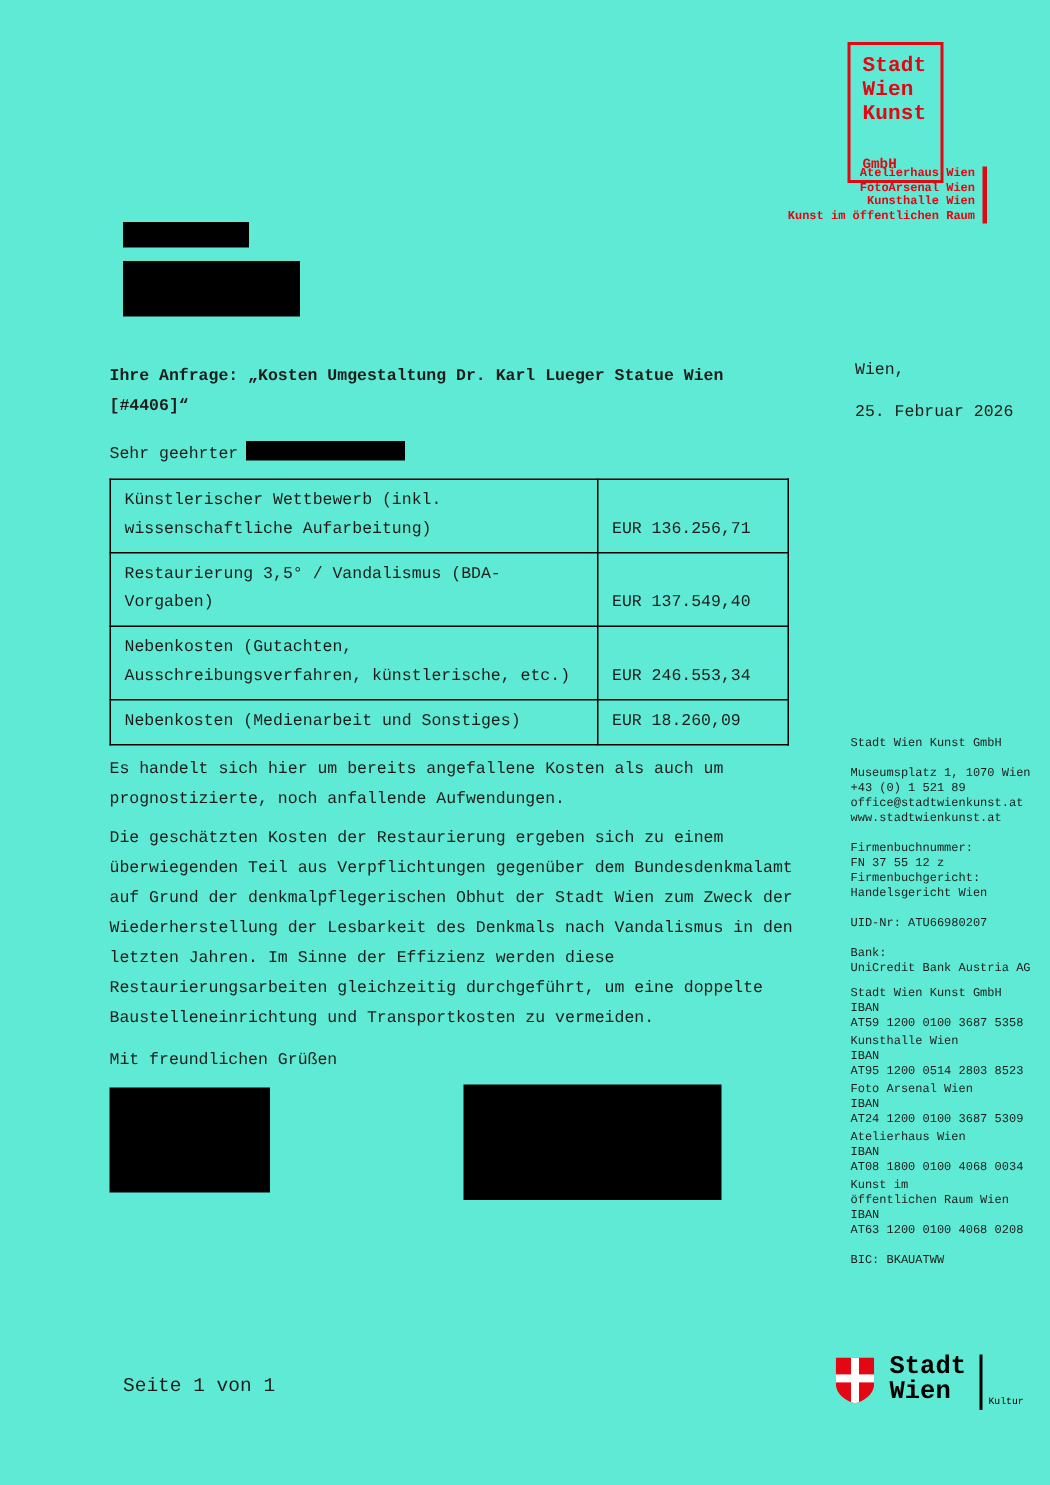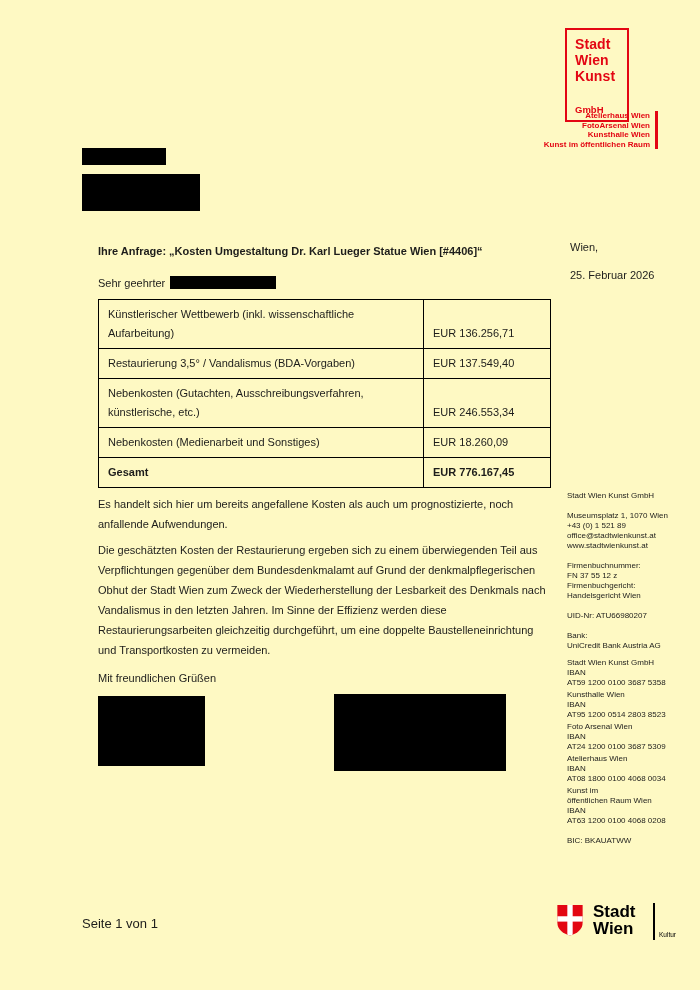--- a/index.html
+++ b/index.html
@@ -1,20 +1,20 @@
 <!DOCTYPE html>
 <html><head>
 <meta charset="utf-8">
 <title>Stadt Wien Kunst GmbH – Brief</title>
 <style>
   * { margin:0; padding:0; box-sizing:border-box; }
   html, body { background:#ffffff; }
   .page {
-    position:relative; width:700px; height:990px; background:#fef9c3;
-    font-family:Liberation Sans, sans-serif; color:#1d1d1b;
+    position:relative; width:700px; height:990px; background:#5eead4;
+    font-family:Liberation Mono, monospace; color:#1d1d1b;
     overflow:hidden;
   }
   .redact { background:#000; }
 
   
   .logo-box { position:absolute; left:565px; top:28px; width:64px; border:2px solid #e30613; padding:6px 5px 5px 8px; }
   .logo-line { color:#e30613; font-weight:700; font-size:14px; line-height:16px; letter-spacing:.1px; }
   .logo-gmbh { color:#e30613; font-weight:700; font-size:9.5px; line-height:11px; margin-top:20px; }
 
   
@@ -23,21 +23,21 @@
 
   
   .redact-1 { position:absolute; left:82px; top:148px; width:84px; height:17px; }
   .redact-2 { position:absolute; left:82px; top:174px; width:118px; height:37px; }
 
   
   .dateblock { position:absolute; left:570px; top:241px; font-size:11px; line-height:13px; }
   .dateblock .date { margin-top:15px; white-space:nowrap; }
 
   
-  .content { position:absolute; left:98px; top:241px; width:456px; font-size:11px; line-height:20px; }
+  .content { position:absolute; left:73px; top:241px; width:456px; font-size:11px; line-height:20px; }
   .subject { font-weight:700; }
   .salutation { margin-top:12px; }
   .redact-inline { display:inline-block; width:106px; height:13px; background:#000; vertical-align:-2px; margin-left:5px; }
   .para { margin-top:6px; }
 
   
   .cost-table { border-collapse:collapse; width:453px; margin-top:6px; }
   .cost-table td { border:1px solid #000; font-size:11px; line-height:19px; padding:5px 9px; color:#1d1d1b; }
   .cost-table td.lbl { width:325px; vertical-align:top; }
   .cost-table td.val { text-align:left; vertical-align:bottom; white-space:nowrap; }
@@ -111,24 +111,20 @@
           <td class="lbl">Restaurierung 3,5° / Vandalismus (BDA-Vorgaben)</td>
           <td class="val">EUR 137.549,40</td>
         </tr>
         <tr>
           <td class="lbl">Nebenkosten (Gutachten, Ausschreibungsverfahren, künstlerische, etc.)</td>
           <td class="val">EUR 246.553,34</td>
         </tr>
         <tr>
           <td class="lbl">Nebenkosten (Medienarbeit und Sonstiges)</td>
           <td class="val">EUR 18.260,09</td>
-        </tr>
-        <tr class="total">
-          <td class="lbl">Gesamt</td>
-          <td class="val">EUR 776.167,45</td>
         </tr>
       </tbody>
     </table>
 
     <p class="para">Es handelt sich hier um bereits angefallene Kosten als auch um prognostizierte, noch anfallende Aufwendungen.</p>
     <p class="para">Die geschätzten Kosten der Restaurierung ergeben sich zu einem überwiegenden Teil aus Verpflichtungen gegenüber dem Bundesdenkmalamt auf Grund der denkmalpflegerischen Obhut der Stadt Wien zum Zweck der Wiederherstellung der Lesbarkeit des Denkmals nach Vandalismus in den letzten Jahren. Im Sinne der Effizienz werden diese Restaurierungsarbeiten gleichzeitig durchgeführt, um eine doppelte Baustelleneinrichtung und Transportkosten zu vermeiden.</p>
     <p class="para closing">Mit freundlichen Grüßen</p>
 
     <div class="signatures">
       <div class="redact sig-left"></div>

